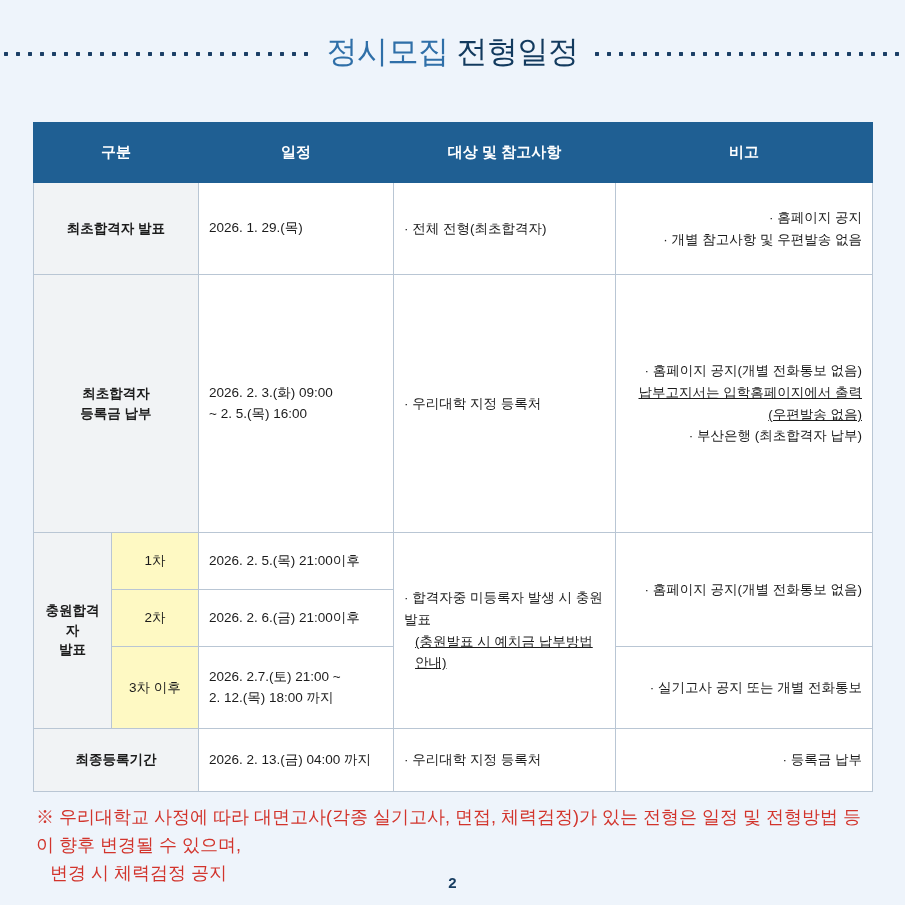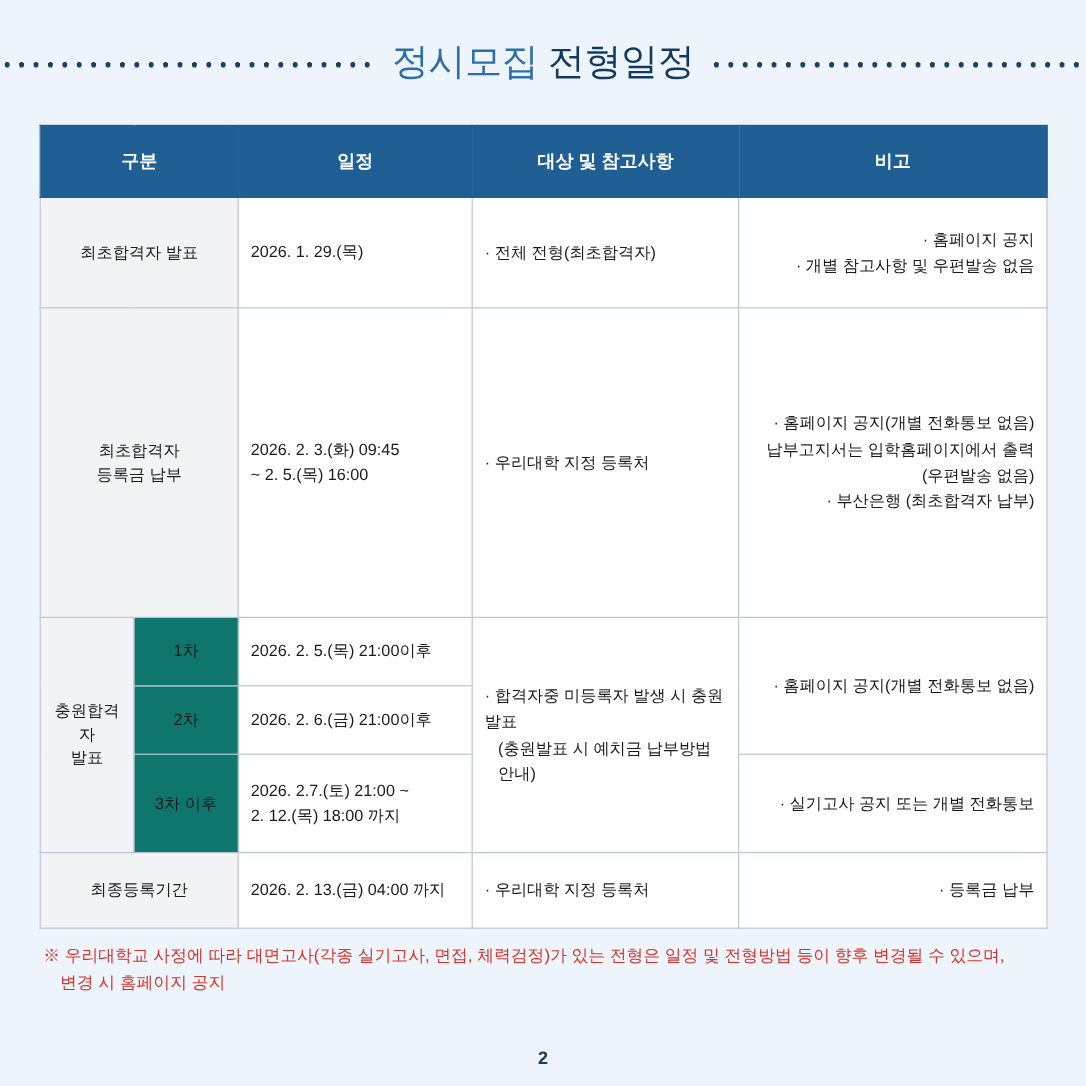--- a/index.html
+++ b/index.html
@@ -48,21 +48,21 @@
     font-size: 31px;
     font-weight: normal;
     letter-spacing: -0.5px;
     line-height: 1;
   }
   .title-accent { color: #2f6fa8; }
   .title-main { color: #123a5e; }
 
   
   .table-wrap {
-    margin: 14px 33px 0 33px;
+    margin: 32px 33px 0 33px;
   }
   table.schedule {
     width: 839px;
     border-collapse: collapse;
     table-layout: fixed;
     background: #ffffff;
     border: 1px solid #b9c6d4;
   }
   table.schedule th,
   table.schedule td {
@@ -77,46 +77,46 @@
     color: #ffffff;
     font-size: 15px;
     font-weight: bold;
     height: 60px;
     text-align: center;
     border-color: #1f5f93;
   }
   td.cat {
     background: #f1f3f5;
     text-align: center;
-    font-weight: normal;
+    font-weight: bold;
     color: #1b1b1b;
     line-height: 1.45;
   }
   td.sub {
-    background: #0f766e;
+    background: #fef9c3;
     text-align: center;
   }
   td.date {
     line-height: 1.55;
   }
   td.target {
     text-align: left;
     line-height: 1.6;
   }
   td.note {
     text-align: right;
     line-height: 1.6;
   }
   .ln { display: block; }
-  .ln.indent { padding-left: 11px; }
+  .ln.indent { padding-left: 11px; text-decoration: underline; }
 
   
   .footnote {
     margin: 12px 36px 0 36px;
-    font-size: 14px;
+    font-size: 18px;
     color: #d2342c;
     line-height: 1.55;
   }
   .footnote .fn2 { padding-left: 14px; display: block; }
 
   .page-number {
     position: absolute;
     left: 0;
     right: 0;
     bottom: 14px;
@@ -169,21 +169,21 @@
             <span class="ln">· 개별 참고사항 및 우편발송 없음</span>
           </td>
         </tr>
 
         <tr style="height:258px">
           <td class="cat" colspan="2">
             <span class="ln">최초합격자</span>
             <span class="ln">등록금 납부</span>
           </td>
           <td class="date">
-            <span class="ln">2026. 2. 3.(화) 09:45</span>
+            <span class="ln">2026. 2. 3.(화) 09:00</span>
             <span class="ln">~ 2. 5.(목) 16:00</span>
           </td>
           <td class="target">
             <span class="ln">· 우리대학 지정 등록처</span>
           </td>
           <td class="note">
             <span class="ln">· 홈페이지 공지(개별 전화통보 없음)</span>
             <span class="ln indent">납부고지서는 입학홈페이지에서 출력</span>
             <span class="ln indent">(우편발송 없음)</span>
             <span class="ln">· 부산은행 (최초합격자 납부)</span>
@@ -232,18 +232,18 @@
             <span class="ln">· 등록금 납부</span>
           </td>
         </tr>
 
       </tbody>
     </table>
   </div>
 
   <div class="footnote">
     <span>※ 우리대학교 사정에 따라 대면고사(각종 실기고사, 면접, 체력검정)가 있는 전형은 일정 및 전형방법 등이 향후 변경될 수 있으며,</span>
-    <span class="fn2">변경 시 홈페이지 공지</span>
+    <span class="fn2">변경 시 체력검정 공지</span>
   </div>
 
   <div class="page-number">2</div>
 
 </div>
 
 </body></html>

